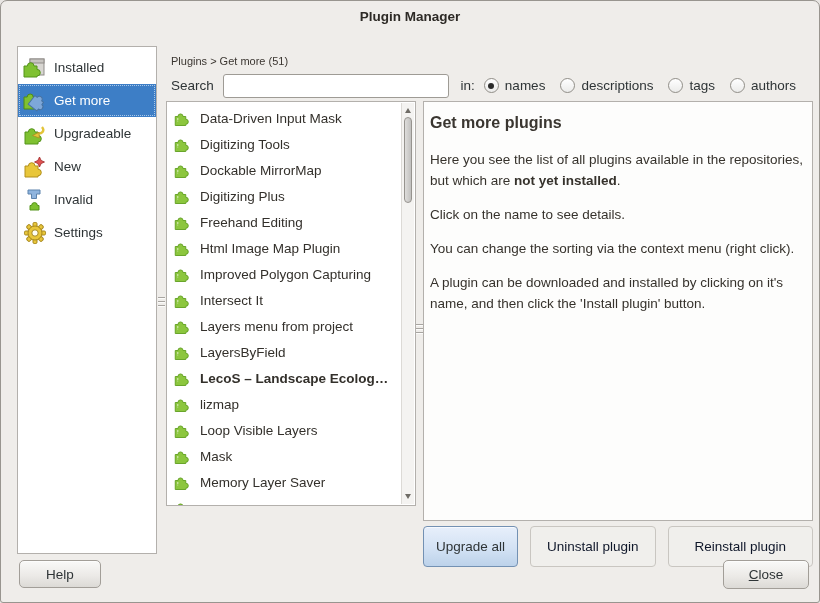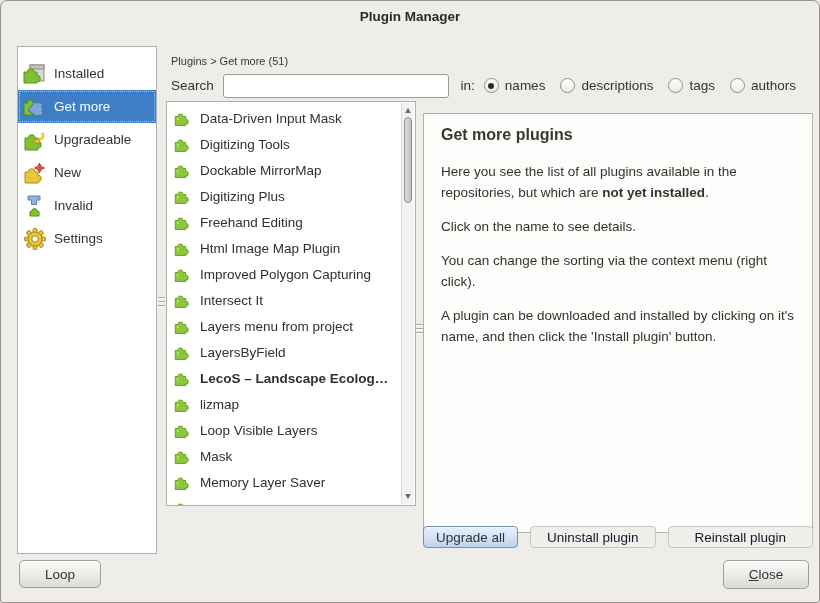--- a/index.html
+++ b/index.html
@@ -6,21 +6,21 @@
   .window {
     position:relative; width:820px; height:603px; box-sizing:border-box;
     background:#efedea; border:1px solid #98958f; border-radius:7px 7px 3px 3px;
     font-family:"Liberation Sans","DejaVu Sans",sans-serif; color:#2e3436; overflow:hidden;
   }
   .title { position:absolute; top:8px; left:0; right:0; text-align:center;
     font-weight:bold; font-size:13.5px; color:#2d2a26; }
 
   
   .sidebar { position:absolute; left:16px; top:45px; width:140px; height:508px;
-    background:#ffffff; border:1px solid #b3b0ac; box-sizing:border-box; padding-top:10px; }
+    background:#ffffff; border:1px solid #b3b0ac; box-sizing:border-box; padding-top:4px; }
   .side-item { display:flex; align-items:center; height:33px; gap:6px; padding-left:3px; cursor:default; }
   .side-icon { width:27px; height:24px; display:flex; align-items:center; justify-content:center; flex:none; }
   .side-label { font-size:13.5px; }
   .side-item.selected { background:#3d7ec6; color:#ffffff; outline:1px dotted #a9c7e8; outline-offset:-2px; }
 
   
   .grip { position:absolute; width:7px; display:flex; flex-direction:column; gap:2px; justify-content:center; }
   .grip i { display:block; height:1px; background:#a8a5a1; border-bottom:1px solid #fcfcfb; }
   .grip1 { left:157px; top:291px; height:20px; }
   .grip2 { left:415px; top:318px; height:20px; }
@@ -55,26 +55,26 @@
   .sb-arrow { position:absolute; left:3px; width:0; height:0;
     border-left:3.5px solid transparent; border-right:3.5px solid transparent; }
   .sb-arrow.up { top:5px; border-bottom:5px solid #6f6c66; }
   .sb-arrow.down { bottom:5px; border-top:5px solid #6f6c66; }
   .sb-thumb { position:absolute; left:2px; top:14px; width:8px; height:86px; border-radius:5px;
     background:linear-gradient(90deg,#dedddb,#c1c0be); border:1px solid #96938e; box-sizing:border-box; }
 
   
   .details { position:absolute; left:422px; top:100px; width:390px; height:420px;
     background:#fdfdfc; border:1px solid #b3b0ac; box-sizing:border-box;
-    padding:10px 17px; overflow:hidden;margin-top:12px; }
+    padding:10px 6px; overflow:hidden; }
   .d-heading { font-size:16px; font-weight:bold; color:#3a3630; margin:2px 0 17px; }
   .d-para { font-size:13.5px; line-height:21px; color:#36322c; margin:0 0 13px; }
 
   
-  .btn { height:22px; box-sizing:border-box; border-radius:4px; font-size:13.5px;
+  .btn { height:41px; box-sizing:border-box; border-radius:4px; font-size:13.5px;
     font-family:inherit; color:#2e3436;
     background:linear-gradient(#f9f9f8,#eceae7 55%,#dcdad6); border:1px solid #a29e98;
     padding:0 12px; box-shadow:inset 0 1px 0 rgba(255,255,255,.65); cursor:default; }
   .btn.primary { background:linear-gradient(#e7effb,#d3e2f4 55%,#bcd2ea); border-color:#7391b3; }
   .btn:disabled { background:#f0efec; border-color:#c9c6c1; color:#0f172a; box-shadow:none; }
   .actions { position:absolute; left:422px; top:525px; width:390px; display:flex; gap:12px; }
   .actions .grow1 { flex:1; }
   .actions .grow2 { flex:1.2; }
   .help-btn { position:absolute; left:18px; top:559px; height:28px; width:82px; border-radius:5px; }
   .close-btn { position:absolute; left:722px; top:559px; height:29px; width:86px; border-radius:5px; }
@@ -369,15 +369,15 @@
         <p class="d-para">A plugin can be downloaded and installed by clicking on it's name, and then click the 'Install plugin' button.</p>
       </div>
   </div>
 
   <div class="actions" id="actions">
       <button class="btn primary">Upgrade all</button>
       <button class="btn grow1" disabled="">Uninstall plugin</button>
       <button class="btn grow2" disabled="">Reinstall plugin</button>
     </div>
 
-  <button class="btn help-btn">Loop</button>
+  <button class="btn help-btn">Help</button>
   <button class="btn close-btn" id="close-btn"><u>C</u>lose</button>
 </div>
 
 </body></html>

